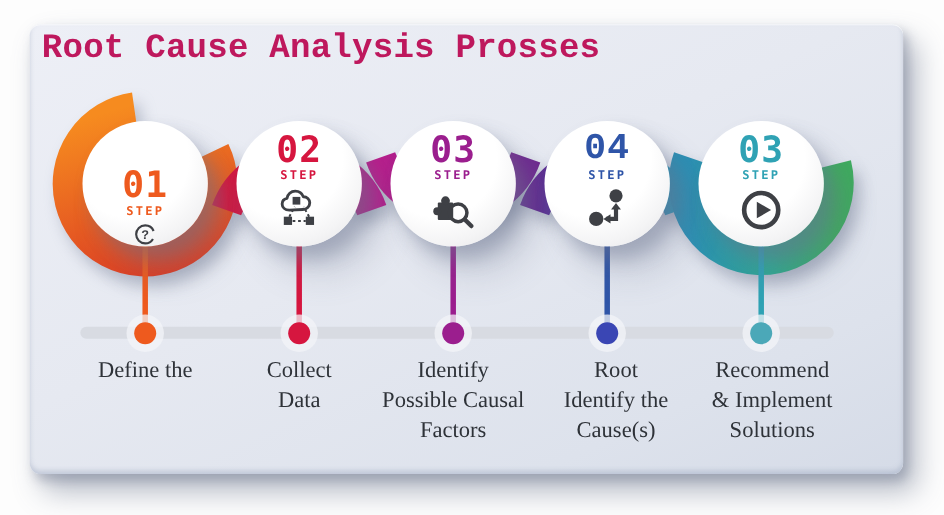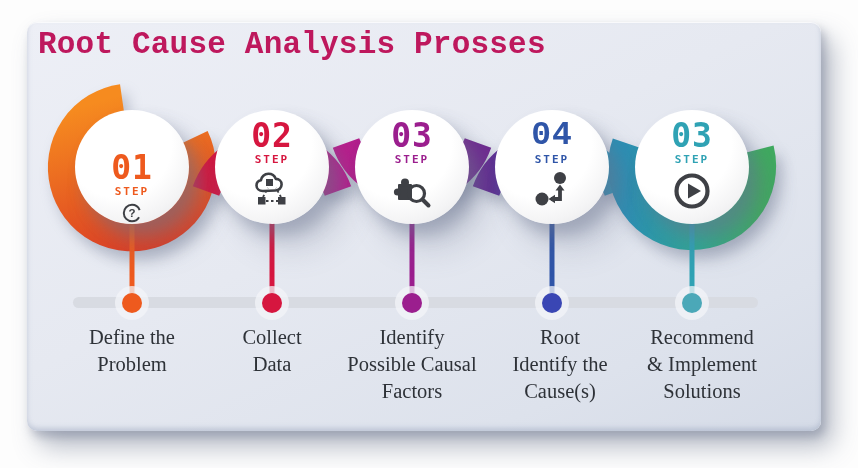--- a/index.html
+++ b/index.html
@@ -142,21 +142,20 @@
   <div class="step-number" style="color: rgb(47, 162, 180);">03</div>
   <div class="step-word" style="color: rgb(47, 162, 180);">STEP</div>
   <svg class="step-icon" width="42" height="42" viewBox="0 0 42 42">
     <circle cx="21" cy="22" r="15.5" fill="none" stroke="#3E4045" stroke-width="4.2"></circle>
     <polygon points="17,14.5 17,29.5 30,22" fill="#3E4045"></polygon>
   </svg>
 </div>
 
 <div class="step-label" style="left:40px">
   <span>Define the</span>
-  <span>Problem</span>
   <span></span>
 </div>
 <div class="step-label" style="left:180px">
   <span>Collect</span>
   <span>Data</span>
   <span></span>
 </div>
 <div class="step-label" style="left:320px">
   <span>Identify</span>
   <span>Possible Causal</span>

